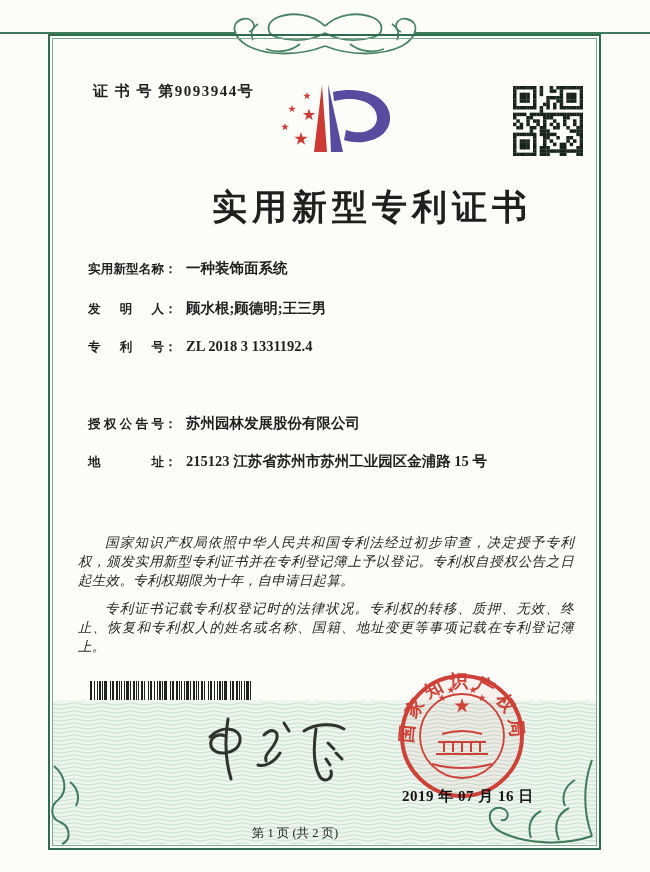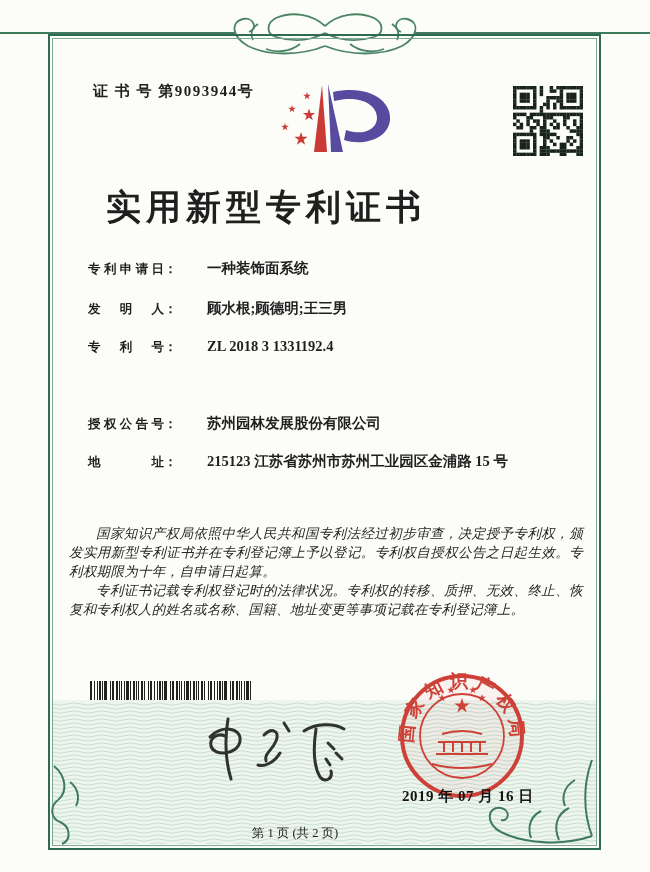--- a/index.html
+++ b/index.html
@@ -11,29 +11,29 @@
   .toporn{position:absolute;left:0;top:6px;width:650px;height:56px;}
   
   .frame{position:absolute;left:48px;top:34px;width:549px;height:812px;border:2.5px solid #2e6b50;}
   .frame-inner{position:absolute;left:2px;top:2px;right:2px;bottom:2px;border:1px solid #7fa892;}
   
   .waveband{position:absolute;left:53px;top:700px;width:543px;height:144px;background:#eef5ef;}
   #waves{width:543px;height:144px;stroke:#c3dccb;fill:none;stroke-width:.9;}
   .corner{position:absolute;}
   
   .certno{position:absolute;left:74px;top:82px;font-size:15px;font-weight:600;letter-spacing:1.5px;margin-left:19px;}
-  .title{position:absolute;left:0;top:184px;width:532px;text-align:center;font-size:35px;
+  .title{position:absolute;left:0;top:184px;width:532px;text-align:right;font-size:35px;
          font-weight:700;letter-spacing:5px;}
   .row{position:absolute;left:88px;font-weight:600;white-space:nowrap;}
   .lbl{display:inline-block;width:76px;text-align:justify;text-align-last:justify;font-size:12.5px;}
   .colon{font-size:13px;margin-right:9px;}
-  .val{font-size:14.5px;margin-left:21px;}
+  .val{font-size:14.5px;}
   .grp-right{position:absolute;left:230px;top:0;}
   .bodytext{position:absolute;left:69px;top:524px;width:514px;}
-  .bodytext p{margin:0;font-size:13.5px;line-height:19px;font-style:italic;
+  .bodytext p{margin:9px;font-size:13.5px;line-height:19px;font-style:italic;
               text-indent:2em;text-align:justify;letter-spacing:.3px;color:#262622;}
   .barcode{position:absolute;left:90px;top:681px;width:166px;height:19px;}
   .officer{position:absolute;left:90px;top:733px;font-size:14px;font-weight:600;line-height:27px;}
   .sig{position:absolute;left:192px;top:712px;width:160px;height:74px;}
   .seal{position:absolute;left:398px;top:672px;width:128px;height:128px;}
   .sealdate{position:absolute;left:402px;top:787px;font-size:15px;font-weight:600;letter-spacing:.5px;color:#141414;}
   .footer{position:absolute;left:0;top:825px;width:590px;text-align:center;font-size:12.5px;color:#222;}
 </style>
 </head>
 <body>
@@ -374,21 +374,21 @@
       <rect x="33.333333333333336" y="66.66666666666667" width="3.4833333333333334" height="3.4833333333333334" fill="#18231c"></rect>
       <rect x="46.66666666666667" y="66.66666666666667" width="3.4833333333333334" height="3.4833333333333334" fill="#18231c"></rect>
       <rect x="50" y="66.66666666666667" width="3.4833333333333334" height="3.4833333333333334" fill="#18231c"></rect>
       <rect x="63.333333333333336" y="66.66666666666667" width="3.4833333333333334" height="3.4833333333333334" fill="#18231c"></rect>
       <rect x="66.66666666666667" y="66.66666666666667" width="3.4833333333333334" height="3.4833333333333334" fill="#18231c"></rect>
     </svg>
 
   <div class="title">实用新型专利证书</div>
 
   <div class="row" style="top:259px">
-    <span class="lbl">专利申请日</span><span class="colon">：</span><span class="val">一种装饰面系统</span>
+    <span class="lbl">实用新型名称</span><span class="colon">：</span><span class="val">一种装饰面系统</span>
   </div>
   <div class="row" style="top:299px">
     <span class="lbl">发明人</span><span class="colon">：</span><span class="val">顾水根;顾德明;王三男</span>
   </div>
   <div class="row" style="top:337px">
     <span class="lbl">专利号</span><span class="colon">：</span><span class="val">ZL 2018 3 1331192.4</span>
   </div>
   <div class="row" style="top:414px">
     <span class="lbl">授权公告号</span><span class="colon">：</span><span class="val">苏州园林发展股份有限公司</span>
   </div>

